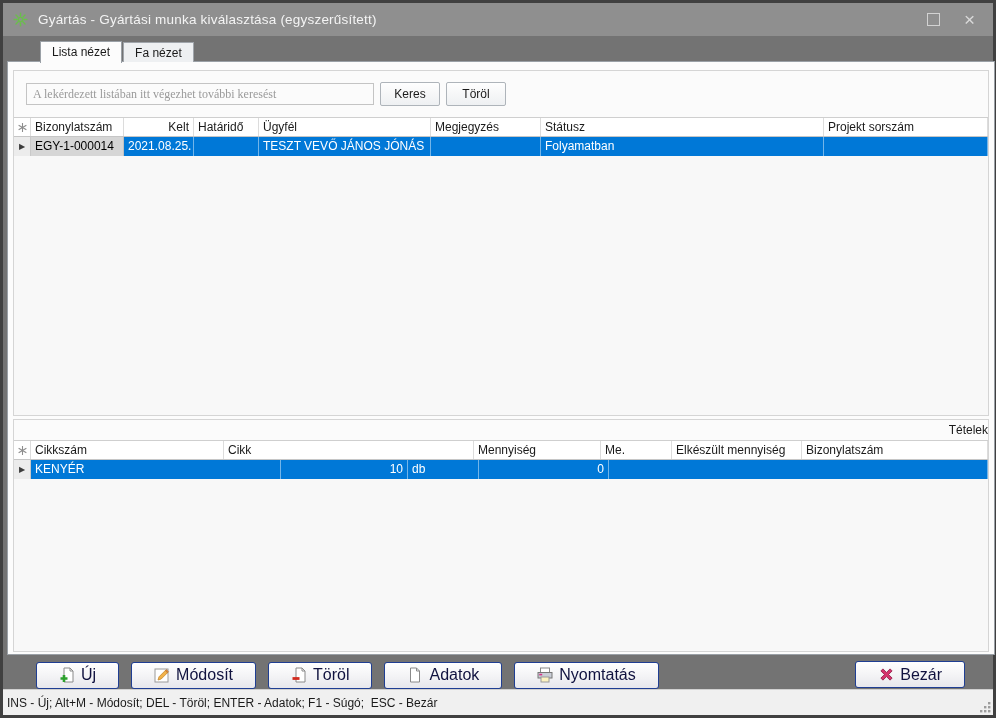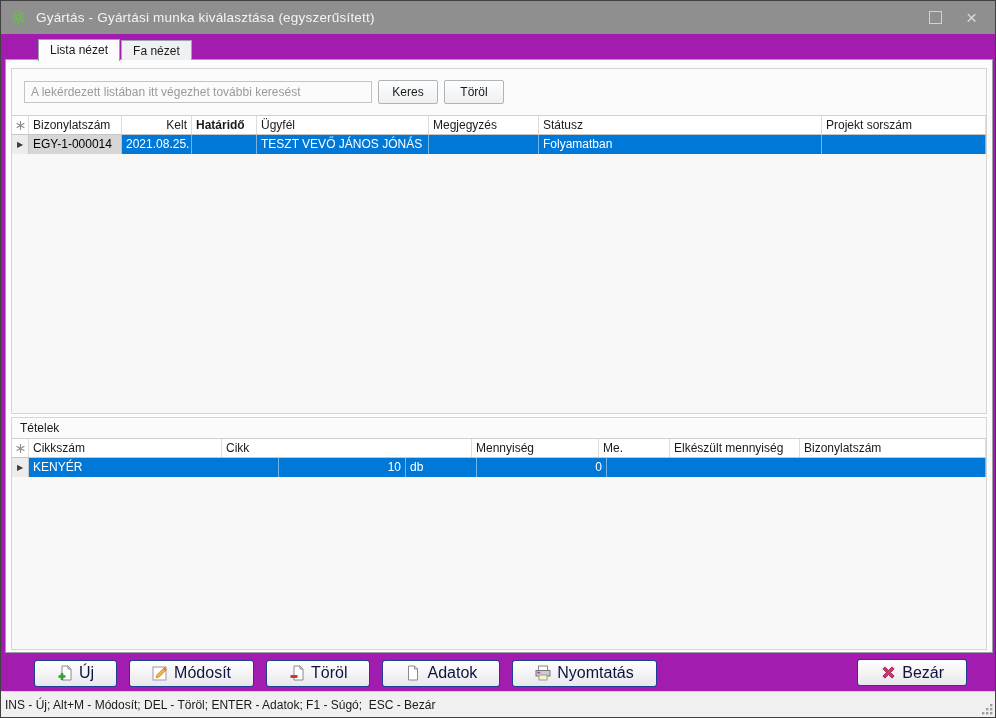--- a/index.html
+++ b/index.html
@@ -6,22 +6,22 @@
   html,body { margin:0; padding:0; }
   body {
     width:996px; height:718px;
     font-family:"Liberation Sans", "DejaVu Sans", sans-serif;
     font-size:12px;
     background:#e9e9ed;
     overflow:hidden;
   }
   .window {
     position:relative; width:996px; height:718px;
-    background:#a21caf;
-    border:1px solid #404040;
+    background:#737373;
+    border:3px solid #404040;
   }
   
   .titlebar {
     position:absolute; top:0; left:0; right:0; height:33px;
     background:#8f8f8f;
     display:flex; align-items:center;
     padding:0 10px; color:#f4f4f4;
   }
   .titlebar .app-icon { width:16px; height:16px; margin-right:9px; display:flex; align-items:center; }
   .titlebar .title-text { font-size:13.5px; letter-spacing:.2px; }
@@ -47,21 +47,21 @@
   .panel {
     position:absolute; left:5px; width:976px;
     border:1px solid #d5d5d5; background:#fbfbfb;
   }
   .panel-a { top:8px; height:346px; }
   .panel-b { top:357px; height:233px; }
   
   .search-input {
     position:absolute; left:12px; top:12px; width:348px; height:22px;
     border:1px solid #c4c4c4; background:#fbfbfb; padding:0 6px;
-    font-family:Liberation Sans, sans-serif; font-size:12px; color:#444;
+    font-family:Liberation Serif, serif; font-size:12px; color:#444;
   }
   .search-input::placeholder { color:#9a9a9a; opacity:1; }
   .flatbtn {
     position:absolute; top:11px; width:60px; height:24px;
     border:1px solid #aeb4ba; background:linear-gradient(#fefefe,#eef0f2);
     border-radius:2px; font-family:inherit; font-size:12px; color:#1a1a1a;
     display:flex; align-items:center; justify-content:center; cursor:default;
   }
   .btn-keres { left:366px; }
   .btn-torol-top { left:432px; }
@@ -80,27 +80,27 @@
     padding:2px 4px 0 4px; border-right:1px solid #dfe3e8; white-space:nowrap; overflow:hidden;
   }
   .cell-ind { background:#ececec; border-right:1px solid #c9c9c9; display:flex; align-items:center; justify-content:center; padding:0; }
   .cell-ind .arrow { font-size:8px; color:#3c3c3c; }
   .cell-focus { background:#d6d6d6; color:#000; border-right:1px solid #c0c0c0; }
   .cell-sel { background:#0078d7; color:#fff; border-right:1px solid rgba(255,255,255,.45); }
   .num { text-align:right; }
   .g-filler { flex:1; background:#f8f8f8; }
   
   .ca0{width:17px;flex:none;} .ca1{width:93px;flex:none;} .ca2{width:70px;flex:none;text-align:right;}
-  .ca3{width:65px;flex:none;font-weight:bold;} .ca4{width:172px;flex:none;} .ca5{width:110px;flex:none;}
+  .ca3{width:65px;flex:none;} .ca4{width:172px;flex:none;} .ca5{width:110px;flex:none;}
   .ca6{width:283px;flex:none;} .ca7{flex:1;}
   
   .cb0{width:17px;flex:none;} .cb1{width:193px;flex:none;} .cb2{width:250px;flex:none;}
   .cb3{width:127px;flex:none;} .cb4{width:71px;flex:none;} .cb5{width:130px;flex:none;}
   .cb6{flex:1;}
-  .items-label { height:20px; line-height:20px; padding-left:8px; color:#1a1a1a; }
+  .items-label { height:20px; line-height:20px; padding-left:8px; color:#1a1a1a;text-align:right; }
   
   .footer { position:absolute; top:658px; left:0; right:0; height:28px; display:flex; align-items:center; padding-left:33px; }
   .xpbtn {
     height:27px; border:1px solid #1f3e93; border-radius:3px;
     background:linear-gradient(#ffffff,#f3f3f5 55%,#e7e7ec);
     display:inline-flex; align-items:center; gap:6px; padding:0 22px;
     font-family:inherit; font-size:16px; color:#10123f; margin-right:12px; cursor:default;
   }
   .xpbtn .bicon { width:16px; height:16px; display:flex; align-items:center; justify-content:center; }
   .combo {

